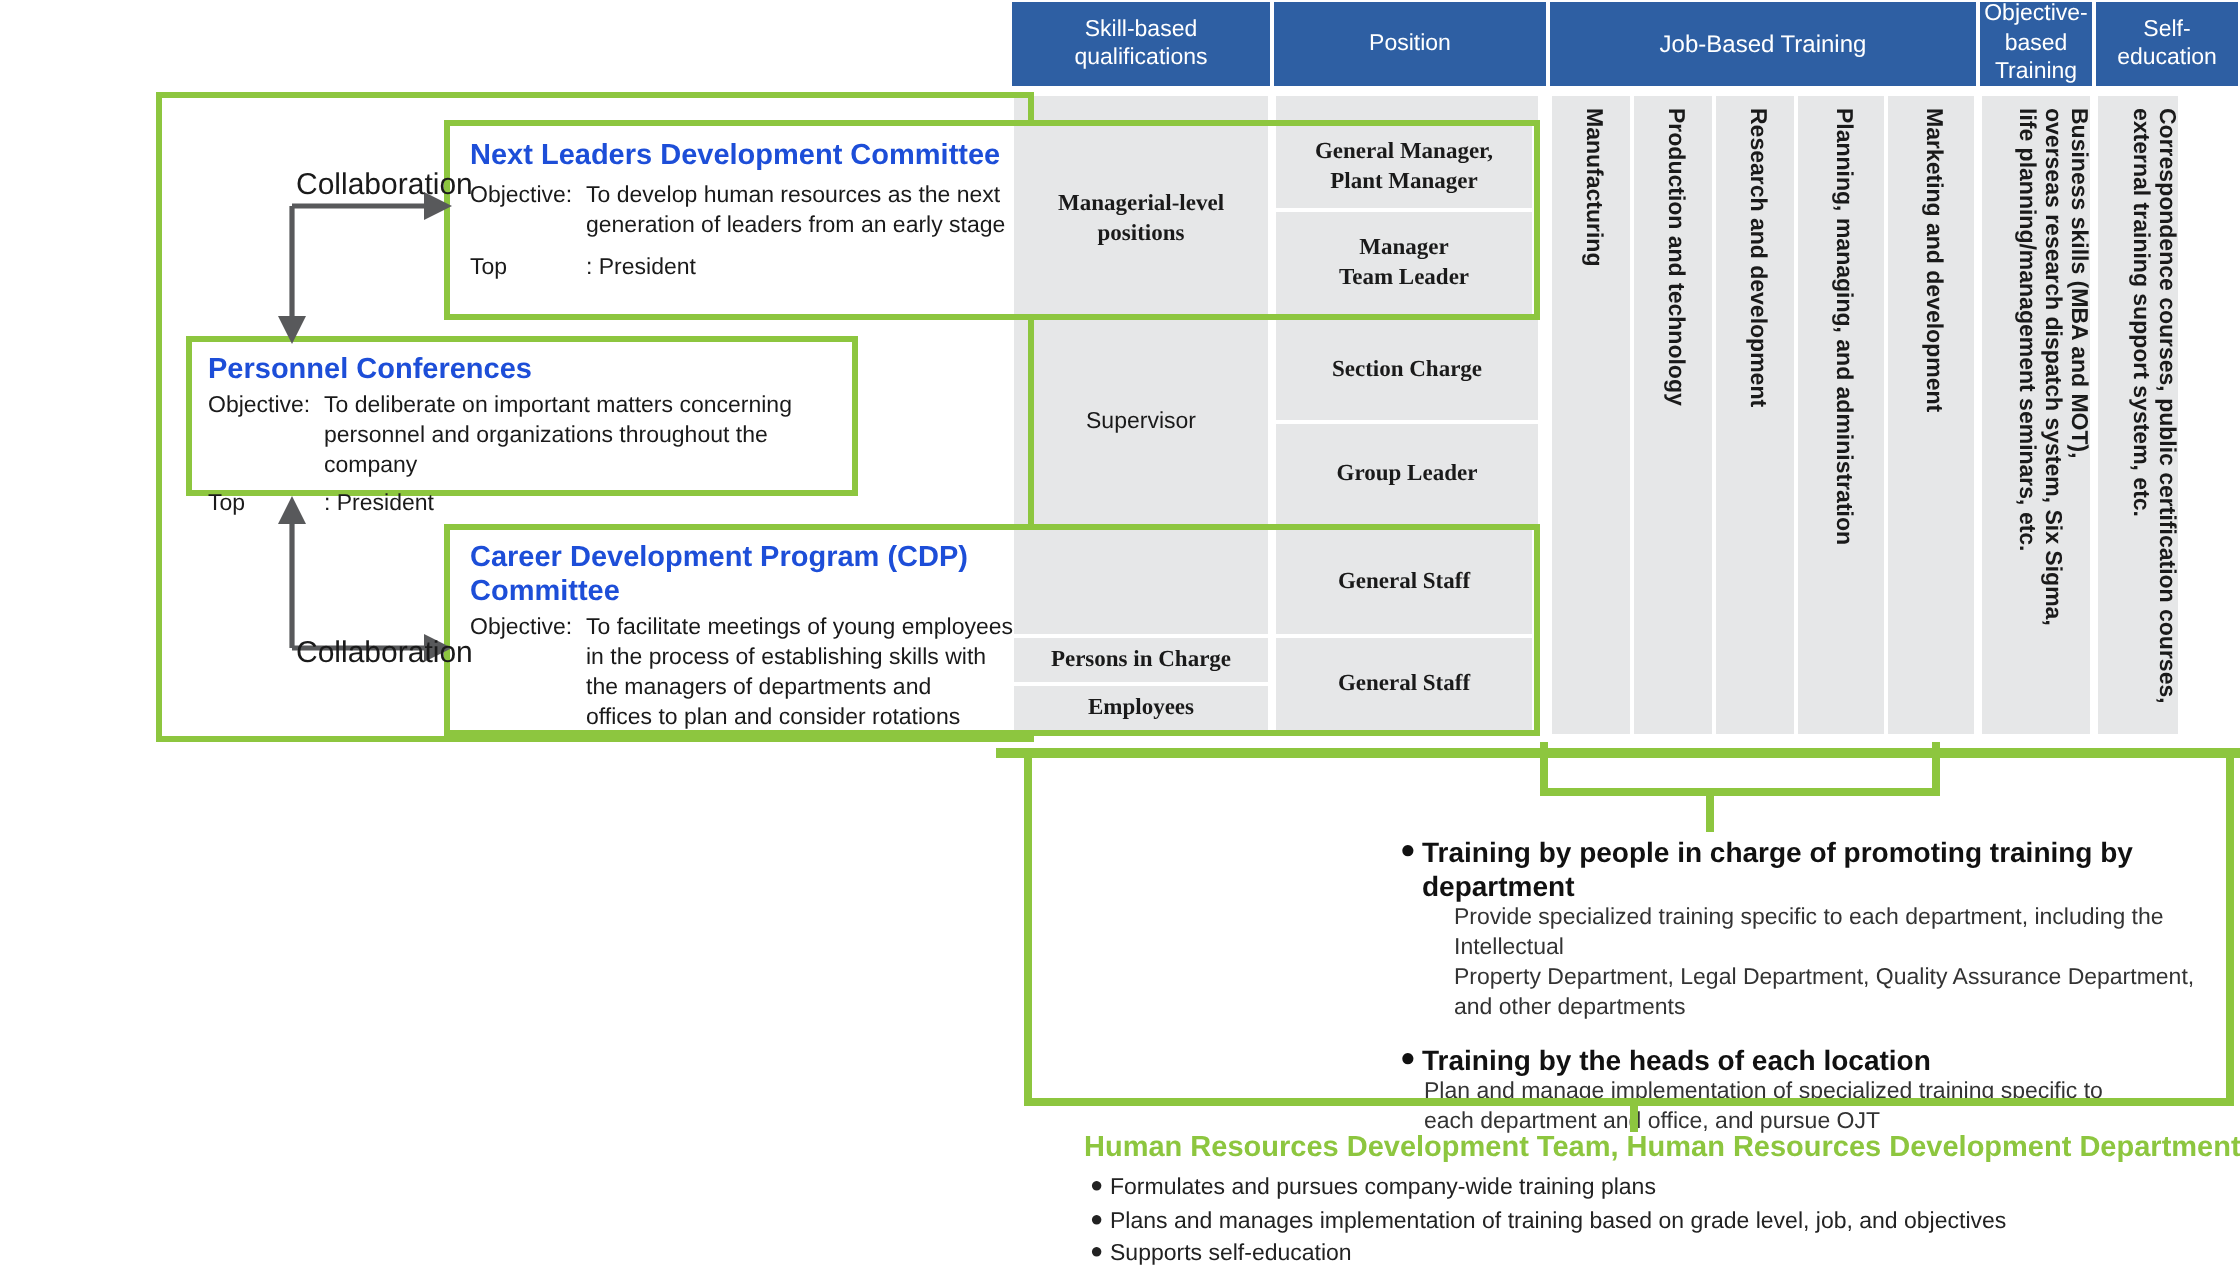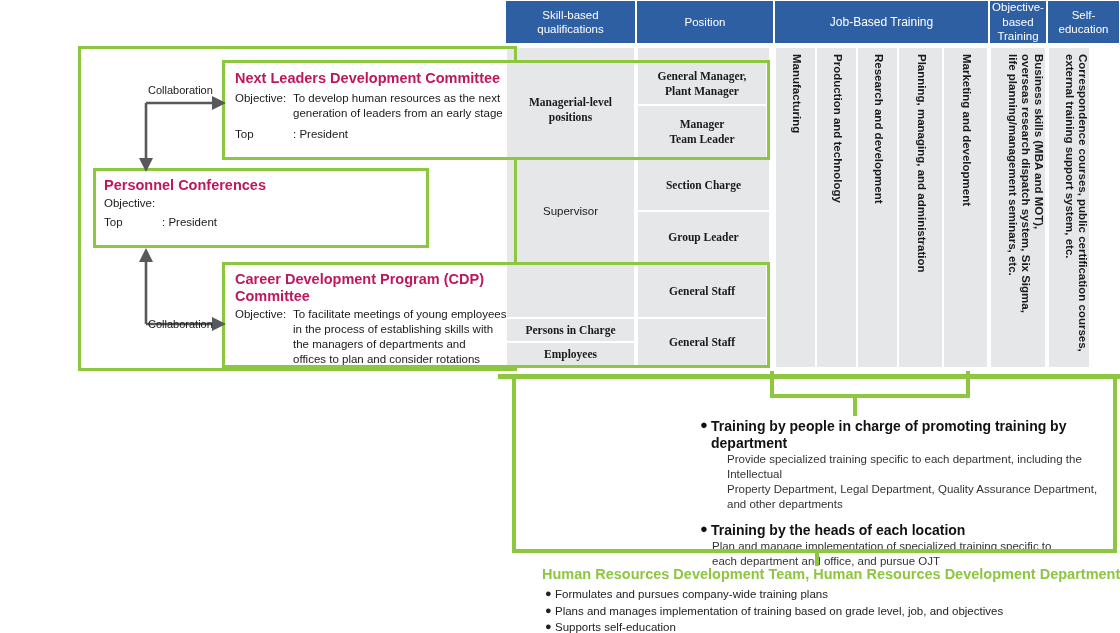--- a/index.html
+++ b/index.html
@@ -42,38 +42,38 @@
     line-height:1.15;
   }
   .vtxt.multi { font-weight:bold; }
 
   
   .gbox {
     position:absolute; background:#ffffff;
     border:3px solid #8DC63F;
   }
   .gbox-title {
-    color:#be185d; font-weight:bold; font-size:14.5px; line-height:1.18;
+    color:#1d4ed8; font-weight:bold; font-size:14.5px; line-height:1.18;
   }
   .gbox-body { font-size:11.5px; color:#1a1a1a; line-height:1.3; }
 
   .kv { display:flex; }
   .kv .k { flex:0 0 auto; white-space:nowrap; }
   .kv .v { flex:1 1 auto; }
 
   
   .outer-frame {
     position:absolute; border:3px solid #8DC63F; background:transparent;
   }
   
   .rowframe { position:absolute; border:3px solid #8DC63F; background:transparent; }
 
   
   .arrow-label {
-    position:absolute; font-size:11px; color:#1a1a1a; white-space:nowrap;
+    position:absolute; font-size:15px; color:#1a1a1a; white-space:nowrap;
   }
 
   
   .gline { position:absolute; background:#8DC63F; }
 
   
   .bullet-block { position:absolute; }
   .b-row { display:flex; }
   .b-dot { width:11px; flex:0 0 11px; font-size:13px; line-height:1.15; color:#111; }
   .b-head { font-size:14px; font-weight:bold; color:#111; line-height:1.2; }
@@ -194,20 +194,22 @@
         <span class="v" style="white-space:pre-line">: President</span>
       </div>
     </div>
   </div>
 
   <div class="gbox" style="left:93px; top:168px; width:336px; height:80px; padding:6px 0 0 8px;">
     <div class="gbox-title" style="white-space:pre-line">Personnel Conferences</div>
     <div class="gbox-body" style="margin-top:2px;">
       <div class="kv">
         <span class="k" style="width:58px">Objective:</span>
+        <span class="v" style="white-space:pre-line">To deliberate on important matters concerning
+personnel and organizations throughout the company</span>
       </div>
       <div class="kv" style="margin-top:4px;">
         <span class="k" style="width:58px">Top</span>
         <span class="v" style="white-space:pre-line">: President</span>
       </div>
     </div>
   </div>
 
   <div class="gbox" style="left:222px; top:262px; width:548px; height:106px; padding:6px 0 0 10px;">
     <div class="gbox-title" style="white-space:pre-line">Career Development Program (CDP)

